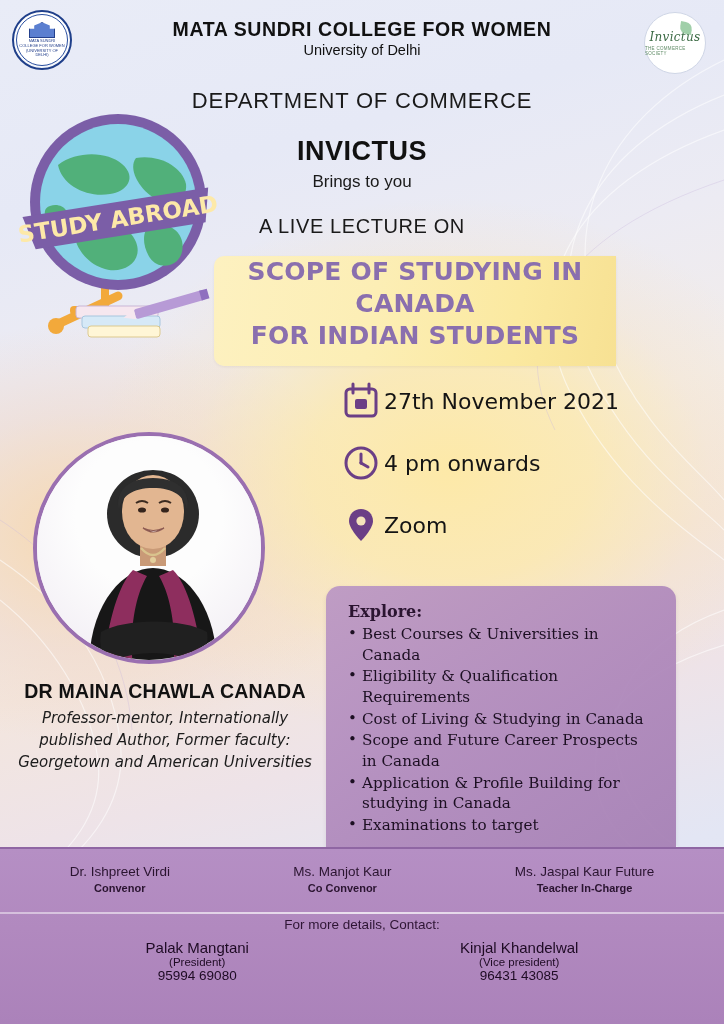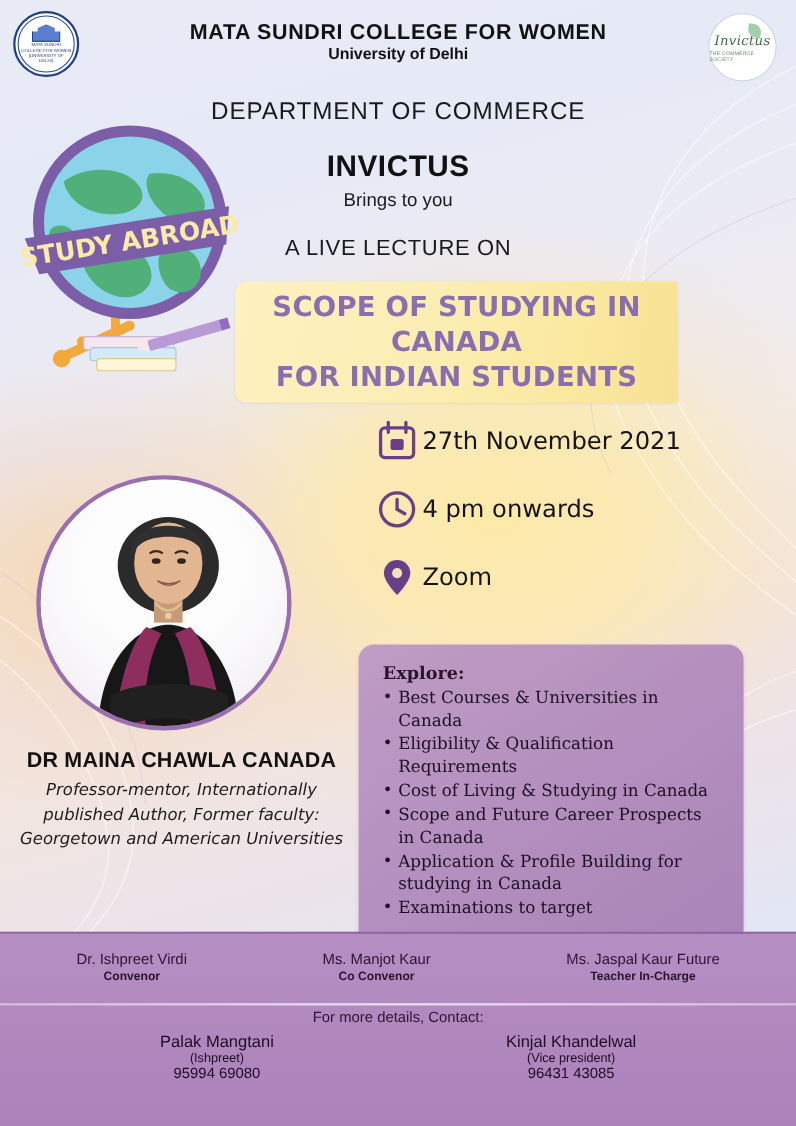--- a/index.html
+++ b/index.html
@@ -58,21 +58,21 @@
     border-radius: 0 60% 0 60%; background: #8fc79a; opacity: .85; transform: rotate(10deg);
   }
 
   .head-title {
     position: absolute; left: 0; right: 0; top: 18px;
     text-align: center;
     font-weight: bold; font-size: 19.5px; letter-spacing: .6px; color: #111;
   }
   .head-sub {
     position: absolute; left: 0; right: 0; top: 42px;
-    text-align: center; font-weight: bold; font-size: 14.5px; color: #111;
+    text-align: center; font-weight: normal; font-size: 14.5px; color: #111;
   }
 
   .dept {
     position: absolute; left: 0; right: 0; top: 88px; text-align: center;
     font-size: 22px; letter-spacing: .8px; color: #1a1a1a;
   }
   .invictus {
     position: absolute; left: 0; right: 0; top: 136px; text-align: center;
     font-size: 27px; font-weight: bold; letter-spacing: .5px; color: #111;
   }
@@ -83,21 +83,21 @@
   .live {
     position: absolute; left: 0; right: 0; top: 215px; text-align: center;
     font-size: 20px; letter-spacing: .6px; color: #1a1a1a;
   }
 
   
   .banner {
     position: absolute; left: 214px; top: 256px; width: 402px; height: 110px;
     background: linear-gradient(100deg, #fdf1c0 0%, #fceeb5 40%, #fbe9a0 75%, #f7e193 100%);
     border-radius: 10px 0 0 10px;
-    display: flex; flex-direction: column; align-items: center; justify-content: center;
+    display: flex; flex-direction: column; align-items: center; justify-content: flex-start;
     box-shadow: 0 1px 3px rgba(0,0,0,.06);
   }
   .banner div {
     font-family: "DejaVu Sans", sans-serif;
     font-weight: bold; font-size: 25px; color: #8a6fae; letter-spacing: .2px; line-height: 1.28;
     text-align: center;
   }
 
   
   .globe-wrap { position: absolute; left: 18px; top: 110px; width: 200px; height: 230px; }
@@ -357,21 +357,21 @@
         <div class="r">Teacher In-Charge</div>
       </div>
     </div>
 
     <div class="divider"></div>
     <div class="contact-line">For more details, Contact:</div>
 
     <div class="row2">
       <div class="person">
         <div class="pn">Palak Mangtani</div>
-        <div class="pr">(Ishpreet)</div>
+        <div class="pr">(President)</div>
         <div class="pp">95994 69080</div>
       </div>
       <div class="person">
         <div class="pn">Kinjal Khandelwal</div>
         <div class="pr">(Vice president)</div>
         <div class="pp">96431 43085</div>
       </div>
     </div>
   </div>
 

